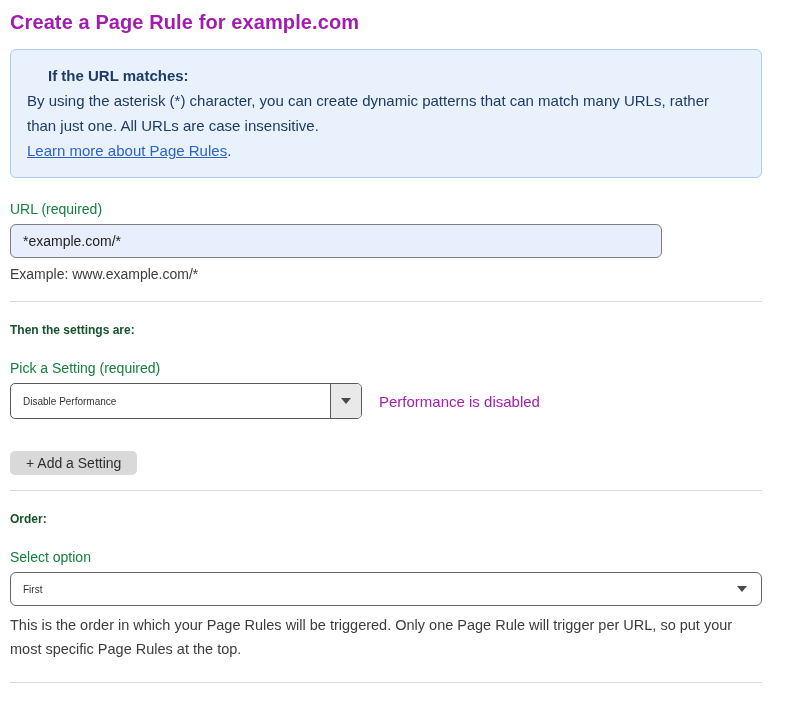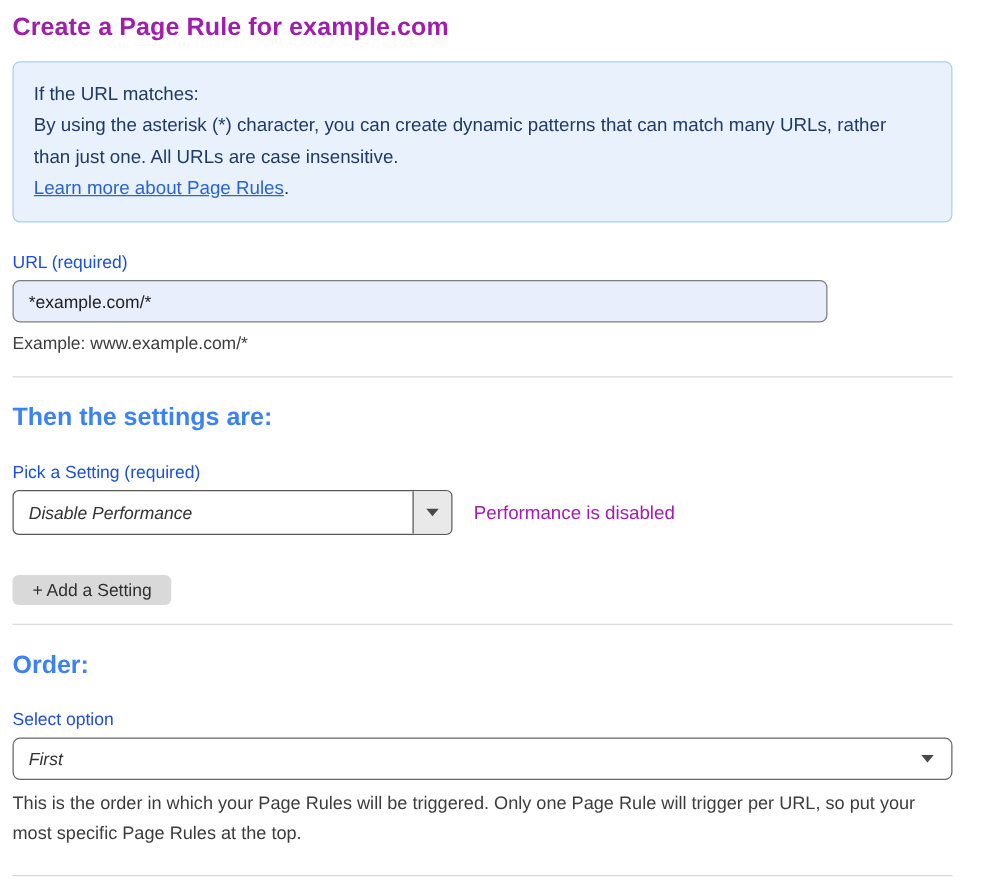--- a/index.html
+++ b/index.html
@@ -20,26 +20,26 @@
   .info-box {
     margin-top: 15px;
     background: #e9f2fc;
     border: 1px solid #a9cdf1;
     border-radius: 6px;
     padding: 13px 16px 14px 16px;
     color: #1e3a66;
     font-size: 15px;
     line-height: 25px;
   }
-  .info-box .info-heading { font-weight: 400; }
+  .info-box .info-heading { font-weight: 700; margin-left: 21px; }
   .info-box .info-body { max-width: 712px; }
   .info-link { color: #2c63cb; text-decoration: underline; cursor: pointer; }
   .info-link-suffix { color: #1e3a66; }
 
-  .field-label { margin-top: 23px; font-size: 14px; color: #1d4ed8; }
+  .field-label { margin-top: 23px; font-size: 14px; color: #15803d; }
 
   .url-input {
     display: block;
     margin-top: 7px;
     width: 652px; height: 34px;
     background: #e8eefb;
     border: 1px solid #7d7d7d;
     border-radius: 6px;
     padding: 0 12px;
     font-family: "Liberation Sans", "DejaVu Sans", sans-serif;
@@ -47,41 +47,40 @@
     outline: none;
   }
 
   .example-text { margin-top: 8px; font-size: 14px; color: #3d3d3d; }
 
   .divider { border: none; border-top: 1px solid #d9d9d9; height: 0; }
   .divider-1 { margin-top: 19px; }
   .divider-2 { margin-top: 15px; }
   .divider-3 { margin-top: 21px; }
 
-  .section-heading { margin-top: 21px; font-size: 20px; font-weight: 700; color: #3b82f6; }
+  .section-heading { margin-top: 21px; font-size: 12px; font-weight: 700; color: #14532d; }
 
   .setting-row { display: flex; align-items: center; margin-top: 7px; }
 
   .select-box {
     display: flex; align-items: stretch;
     height: 36px;
     background: #ffffff;
     border: 1px solid #595959;
     border-radius: 5px;
     cursor: pointer;
     overflow: hidden;
   }
   .setting-select { width: 352px; }
   .select-value {
     flex: 1;
     display: flex; align-items: center;
     padding-left: 12px;
-    font-size: 14px; color: #333333;
+    font-size: 10px; color: #333333;
     white-space: nowrap;
-    font-style: italic;
   }
   .select-arrow-seg {
     width: 31px;
     background: #e9e9e9;
     border-left: 1px solid #595959;
     display: flex; align-items: center; justify-content: center;
   }
   .tri-down {
     width: 0; height: 0;
     border-left: 5px solid transparent;

